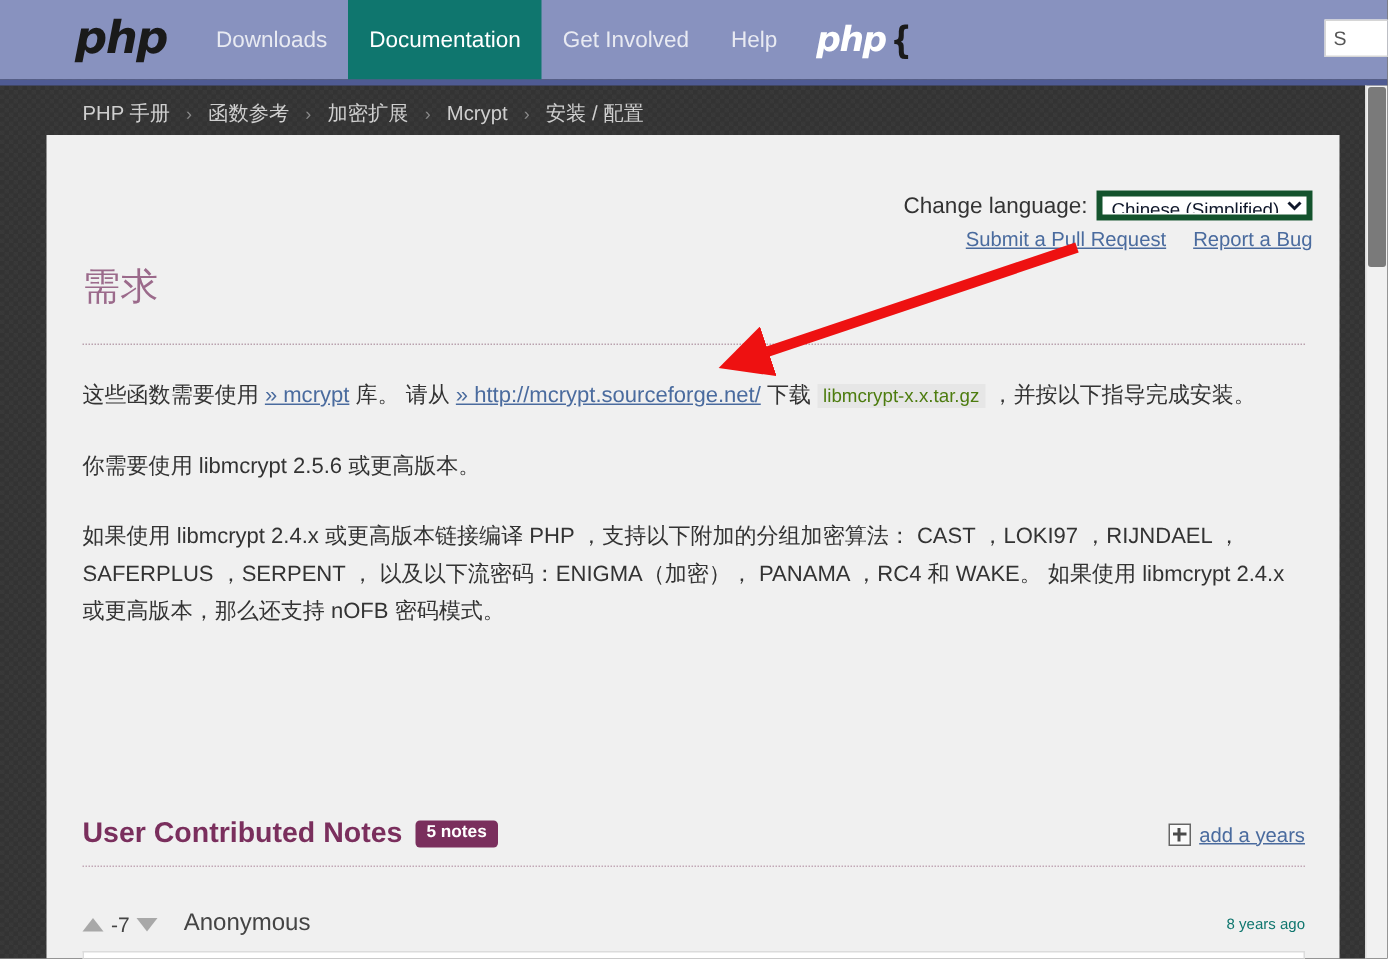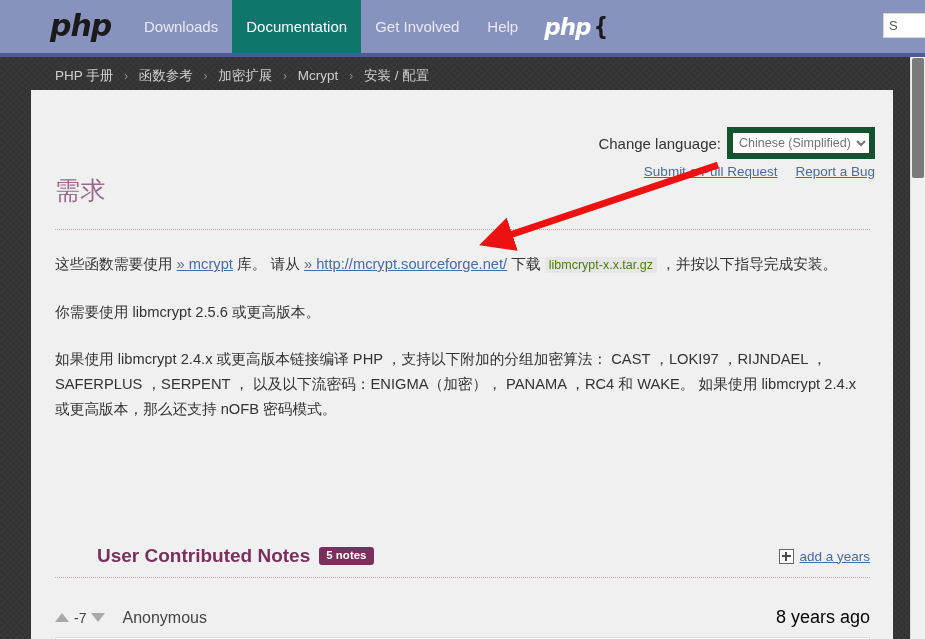--- a/index.html
+++ b/index.html
@@ -173,24 +173,24 @@
     gap: 6px;
   }
   .lang-label {
     font-size: 15px;
     color: #333;
   }
   .lang-select {
     font-family: "Liberation Sans", sans-serif;
     font-size: 12.5px;
     padding: 1px 2px;
-    border: 6px solid #14532d;
+    border: 4px solid #14532d;
     background: #ffffff;
-    color: #737373;
-    height: 32px;
+    color: #0f172a;
+    height: 20px;
   }
   .meta-links {
     margin-top: 5px;
     font-size: 13.5px;
   }
   .meta-links a {
     color: #4a6b9e;
     text-decoration: underline;
     cursor: pointer;
   }
@@ -245,21 +245,20 @@
   .notes-head {
     position: absolute;
     left: 24px;
     top: 455px;
     width: 815px;
   }
   .notes-title-row {
     display: flex;
     align-items: center;
     justify-content: space-between;
-    margin-left: 42px;
   }
   .notes-title {
     font-size: 19px;
     font-weight: bold;
     color: #7a2f5d;
     display: flex;
     align-items: center;
     gap: 9px;
     margin: 0;
   }
@@ -347,22 +346,22 @@
   .vote-score {
     font-size: 14px;
     color: #444;
   }
   .note-author {
     font-size: 16px;
     color: #444;
     margin-left: 10px;
   }
   .note-date {
-    font-size: 18px;
-    color: #000000;
+    font-size: 10px;
+    color: #0f766e;
   }
   .note-body-box {
     margin-top: 9px;
     height: 24px;
     background: #ffffff;
     border: 1px solid #dcdcdc;
     border-bottom: none;
   }
 
   

